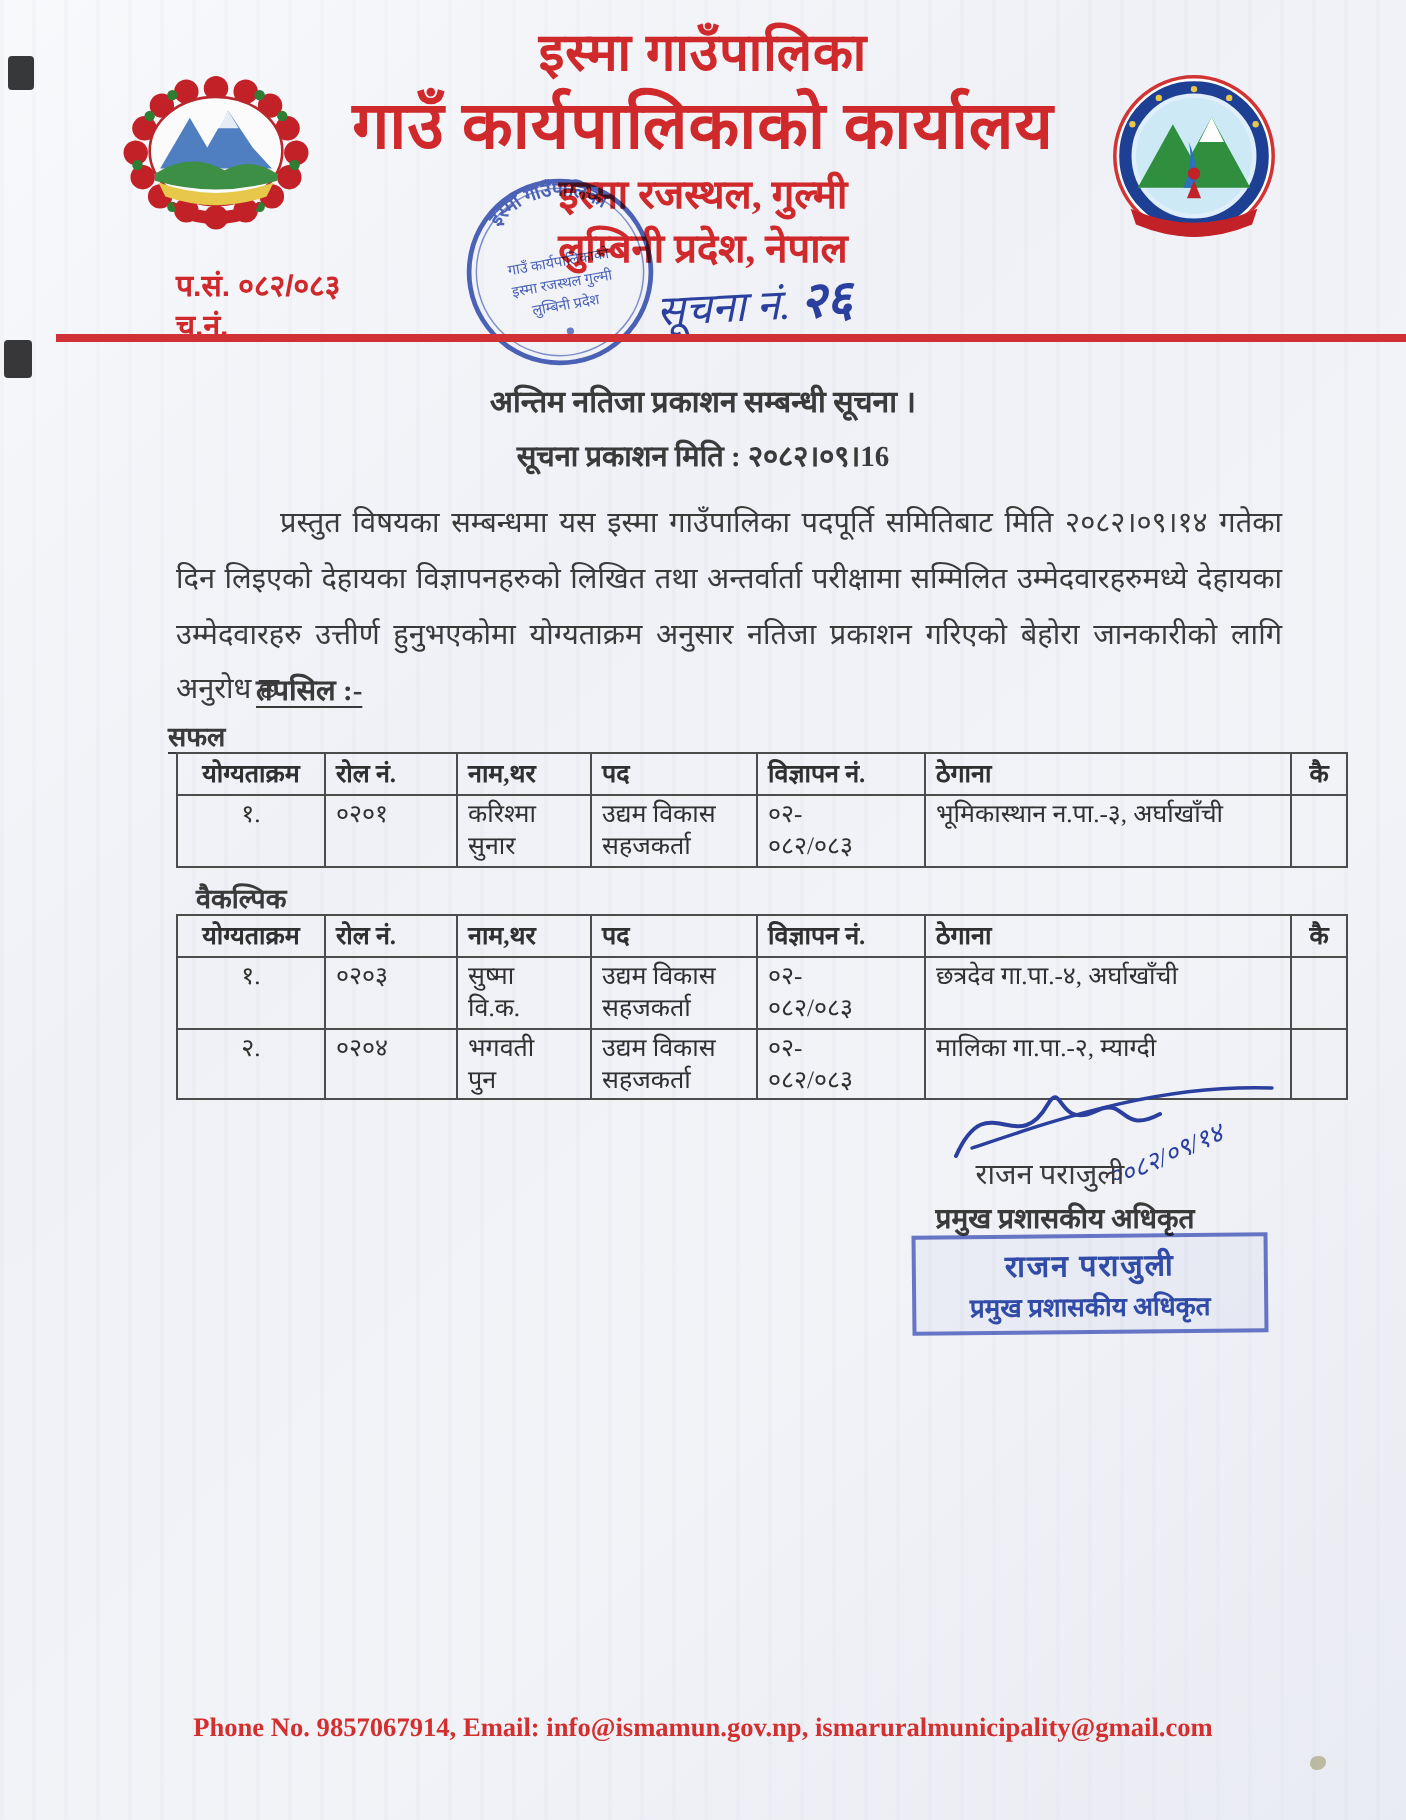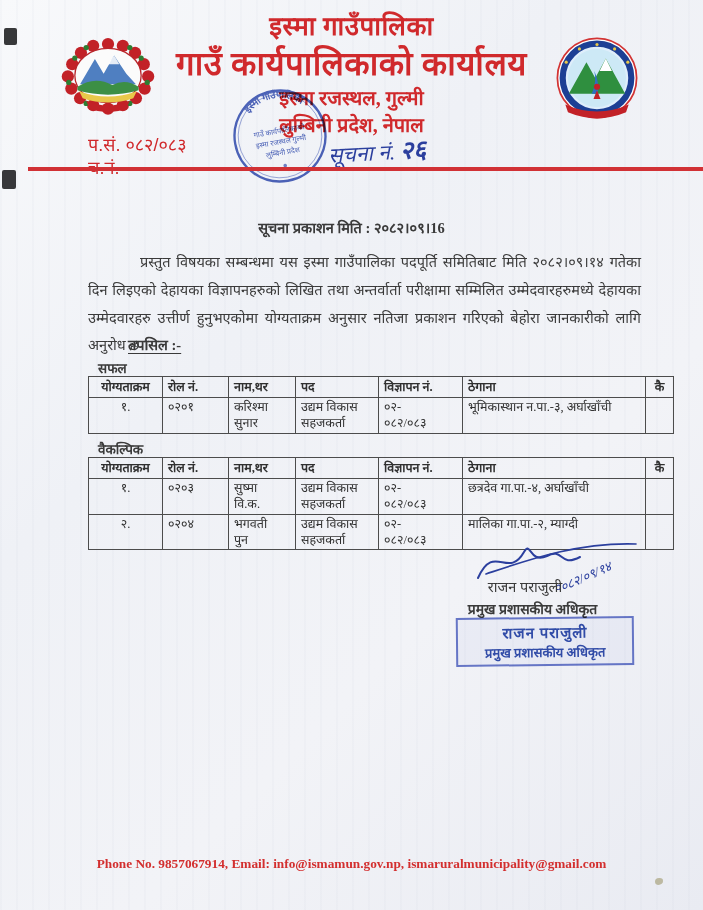--- a/index.html
+++ b/index.html
@@ -17,32 +17,32 @@
   .m1{left:4px;top:28px;width:13px;height:17px;}
   .m2{left:2px;top:170px;width:14px;height:19px;}
   .speck{position:absolute;left:655px;top:878px;width:8px;height:7px;background:#97905e;border-radius:50% 40% 55% 45%;opacity:.55;}
   
   .hdr{left:0;right:0;top:13px;text-align:center;color:#d0292c;font-weight:bold;line-height:1.1;}
   .h1{font-size:26px;letter-spacing:.5px;}
   .h2{font-size:33px;margin-top:4px;letter-spacing:.5px;}
   .h3{font-size:20px;margin-top:5px;}
   .logo-left{left:60px;top:37px;width:96px;height:84px;}
   .logo-right{left:553px;top:34px;width:88px;height:95px;}
-  .refno{left:88px;top:134px;color:#d0292c;font-weight:normal;font-size:18px;line-height:1.3;font-family:"Liberation Sans","DejaVu Sans",sans-serif;}
+  .refno{left:88px;top:134px;color:#d0292c;font-weight:bold;font-size:15px;line-height:1.3;font-family:"Liberation Sans","DejaVu Sans",sans-serif;}
   .stamp-round{left:230px;top:86px;width:100px;height:100px;transform:rotate(-10deg);mix-blend-mode:multiply;opacity:.9;}
   .notice-no{left:328px;top:131px;width:180px;color:#2b3f9e;font-size:21px;font-style:italic;transform:rotate(-3deg);white-space:nowrap;}
   .notice-no b{font-size:25px;}
   .red-line{left:28px;top:167px;width:675px;height:4px;background:#d13135;}
   
   .title{left:0;right:0;top:190px;text-align:center;font-weight:bold;font-size:15px;}
   .pubdate{left:0;right:0;top:217px;text-align:center;font-weight:bold;font-size:14.5px;}
   .bodypar{left:88px;top:249px;width:553px;font-size:14.5px;line-height:1.92;text-align:justify;text-indent:52px;}
   .tapasil{left:88px;top:334px;font-weight:bold;font-size:14.5px;text-decoration:underline;text-underline-offset:3px;padding-left:40px;}
   .tlabel{font-weight:bold;font-size:13.5px;text-decoration:underline;text-underline-offset:3px;}
-  .t1l{left:98px;top:359px;}
+  .t1l{left:84px;top:359px;}
   .t2l{left:98px;top:440px;}
   table.rtable{position:absolute;left:88px;width:585px;border-collapse:collapse;table-layout:fixed;
     font-family:"Liberation Serif","DejaVu Serif",serif;color:#303030;}
   .t1{top:376px;}
   .t2{top:457px;}
   .rtable th,.rtable td{border:1.2px solid #4c4c4c;padding:1px 5px;font-size:12.5px;vertical-align:top;}
   .rtable th{font-weight:bold;text-align:left;height:18px;white-space:nowrap;overflow:hidden;}
   .rtable td{line-height:1.3;white-space:pre-line;height:30px;}
   .rtable th:nth-child(1),.rtable td:nth-child(1){text-align:center;}
   .rtable td:nth-child(2){text-align:left;}
@@ -152,20 +152,21 @@
     <circle cx="55" cy="88" r="2" fill="#3b55b5" opacity=".8"></circle>
   </svg>
 
   <div class="abs notice-no">
     <span>सूचना नं.</span>
     <b>२६</b>
   </div>
 
   <div class="abs red-line"></div>
 
+  <div class="abs title">अन्तिम नतिजा प्रकाशन सम्बन्धी सूचना ।</div>
   <div class="abs pubdate">सूचना प्रकाशन मिति : २०८२।०९।16</div>
   <div class="abs bodypar">प्रस्तुत विषयका सम्बन्धमा यस इस्मा गाउँपालिका पदपूर्ति समितिबाट मिति २०८२।०९।१४ गतेका दिन लिइएको देहायका विज्ञापनहरुको लिखित तथा अन्तर्वार्ता परीक्षामा सम्मिलित उम्मेदवारहरुमध्ये देहायका उम्मेदवारहरु उत्तीर्ण हुनुभएकोमा योग्यताक्रम अनुसार नतिजा प्रकाशन गरिएको बेहोरा जानकारीको लागि अनुरोध छ ।</div>
   <div class="abs tapasil">तपसिल :-</div>
 
   <div class="abs tlabel t1l">सफल</div>
   <table class="rtable t1">
     <colgroup>
         <col style="width:74px">
         <col style="width:66px">
         <col style="width:67px">

